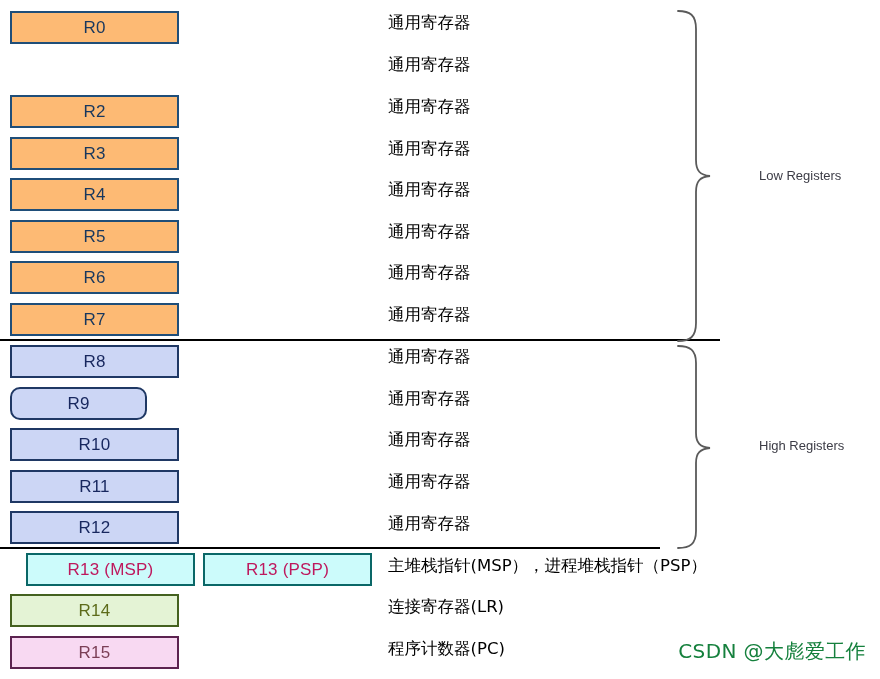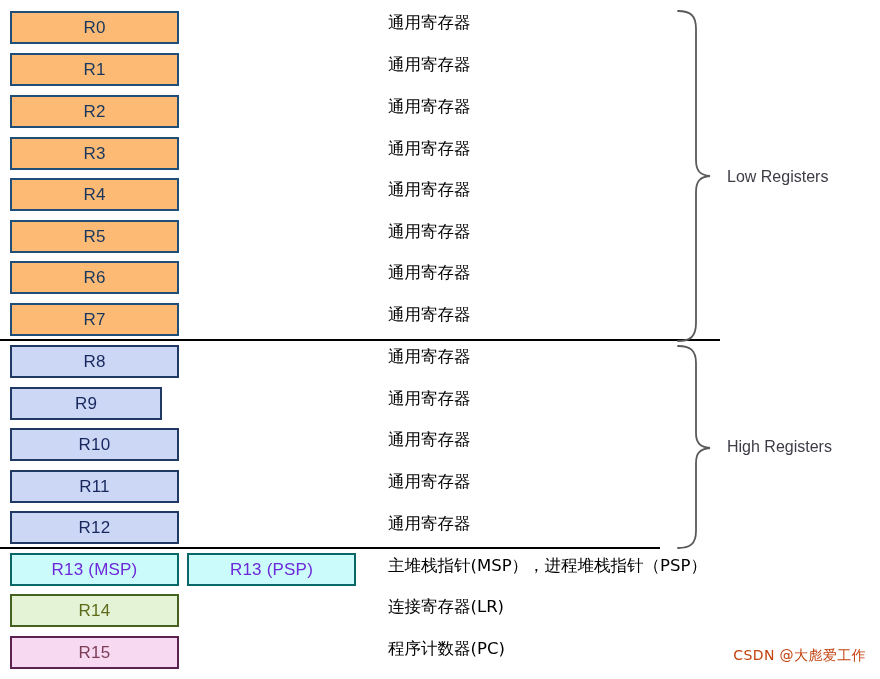--- a/index.html
+++ b/index.html
@@ -42,21 +42,22 @@
     color: #17375e;
   }
   .reg-high {
     background: #ccd6f5;
     border: 2px solid #1f3864;
     color: #17275e;
   }
   .reg-sp {
     background: #ccfbfb;
     border: 2px solid #0a6767;
-    color: #6d28d9;
+    color: #be185d;
+    margin-left: 16px;
   }
   .reg-lr {
     background: #e4f3d5;
     border: 2px solid #44611f;
     color: #5d6b1a;
   }
   .reg-pc {
     background: #f8d9f2;
     border: 2px solid #5c2350;
     color: #7b3e56;
@@ -76,54 +77,52 @@
   
   .divider {
     position: absolute;
     height: 0;
     border-top: 2px solid #000000;
   }
 
   
   .group-label {
     position: absolute;
-    font-size: 16px;
+    font-size: 13px;
     color: #3c3c46;
     white-space: nowrap;
     line-height: 1;
+    margin-left: 32px;
   }
   .brace {
     position: absolute;
   }
 
   
   .watermark {
     position: absolute;
     right: 14px;
     bottom: 14px;
-    font-size: 14px;
-    color: #c2410c;
+    font-size: 20px;
+    color: #15803d;
     white-space: nowrap;
     letter-spacing: .4px;
     font-family: "DejaVu Sans", "Liberation Sans", sans-serif;
   }
 </style>
 </head>
 <body>
 
 <div id="diagram">
 
   <div class="reg-box reg-low" style="left:10px; top:11px; width:169px; height:33px;">
     <span>R0</span>
   </div>
   <div class="desc" style="top:15px;">通用寄存器</div>
 
-  <div class="reg-box reg-low" style="left:10px; top:53px; width:169px; height:33px;">
-    <span>R1</span>
-  </div>
   <div class="desc" style="top:57px;">通用寄存器</div>
 
   <div class="reg-box reg-low" style="left:10px; top:95px; width:169px; height:33px;text-align:right;">
     <span>R2</span>
   </div>
   <div class="desc" style="top:99px;">通用寄存器</div>
 
   <div class="reg-box reg-low" style="left:10px; top:137px; width:169px; height:33px;">
     <span>R3</span>
   </div>
@@ -149,21 +148,21 @@
   </div>
   <div class="desc" style="top:307px;">通用寄存器</div>
 
   <div class="divider" style="left:0px; top:339px; width:720px;"></div>
 
   <div class="reg-box reg-high" style="left:10px; top:345px; width:169px; height:33px;">
     <span>R8</span>
   </div>
   <div class="desc" style="top:349px;">通用寄存器</div>
 
-  <div class="reg-box reg-high" style="left:10px; top:387px; width:152px; height:33px;">
+  <div class="reg-box reg-high" style="left:10px; top:387px; width:137px; height:33px;border-radius:10px;">
     <span>R9</span>
   </div>
   <div class="desc" style="top:391px;">通用寄存器</div>
 
   <div class="reg-box reg-high" style="left:10px; top:428px; width:169px; height:33px;">
     <span>R10</span>
   </div>
   <div class="desc" style="top:432px;">通用寄存器</div>
 
   <div class="reg-box reg-high" style="left:10px; top:470px; width:169px; height:33px;">

